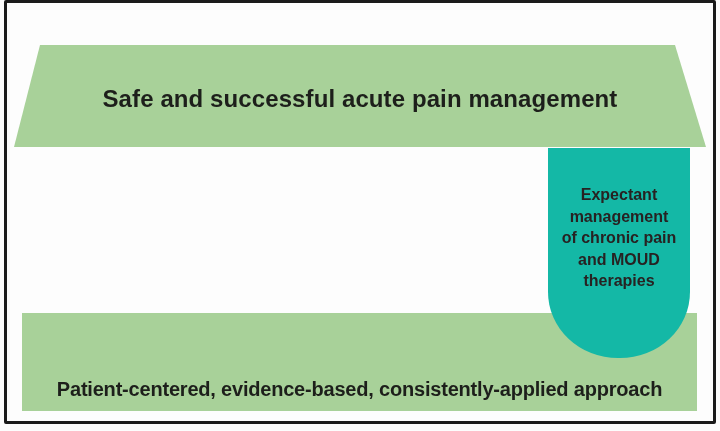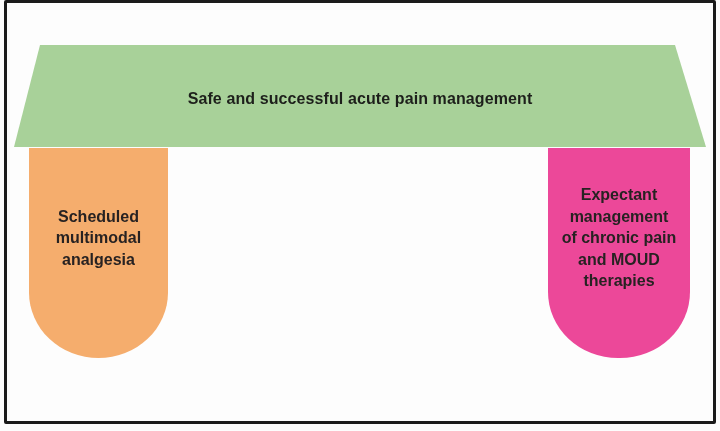--- a/index.html
+++ b/index.html
@@ -31,21 +31,21 @@
     top: 45px;
     width: 692px;
     height: 102px;
     clip-path: polygon(26px 0, 661px 0, 100% 100%, 0 100%);
     display: flex;
     align-items: center;
     justify-content: center;
   }
   .roof-label {
     padding-top: 6px;
-    font-size: 16px;
+    font-size: 24px;
     font-weight: bold;
     color: #1d1f1b;
     letter-spacing: 0.1px;
   }
   .base {
     position: absolute;
     left: 22px;
     top: 313px;
     width: 675px;
     height: 98px;
@@ -89,30 +89,28 @@
 <body>
 
 <div class="stage">
 
   <div class="frame"></div>
 
   <div class="roof" style="background: rgb(168, 209, 153);">
     <div class="roof-label">Safe and successful acute pain management</div>
   </div>
 
-
-  <div class="pillar pillar-1" style="background: rgb(245, 173, 109);">
-    <div class="pillar-label">Scheduled
-multimodal
-analgesia</div>
+  <div class="base" style="background: rgb(168, 209, 153);">
+    <div class="base-label">Patient-centered, evidence-based, consistently-applied approach</div>
   </div>
 
 
 
-  <div class="pillar pillar-4" style="background: #ec4899;">
+
+  <div class="pillar pillar-4" style="background: #14b8a6;">
     <div class="pillar-label">Expectant
 management
 of chronic pain
 and MOUD
 therapies</div>
   </div>
 
 </div>
 
 </body></html>

